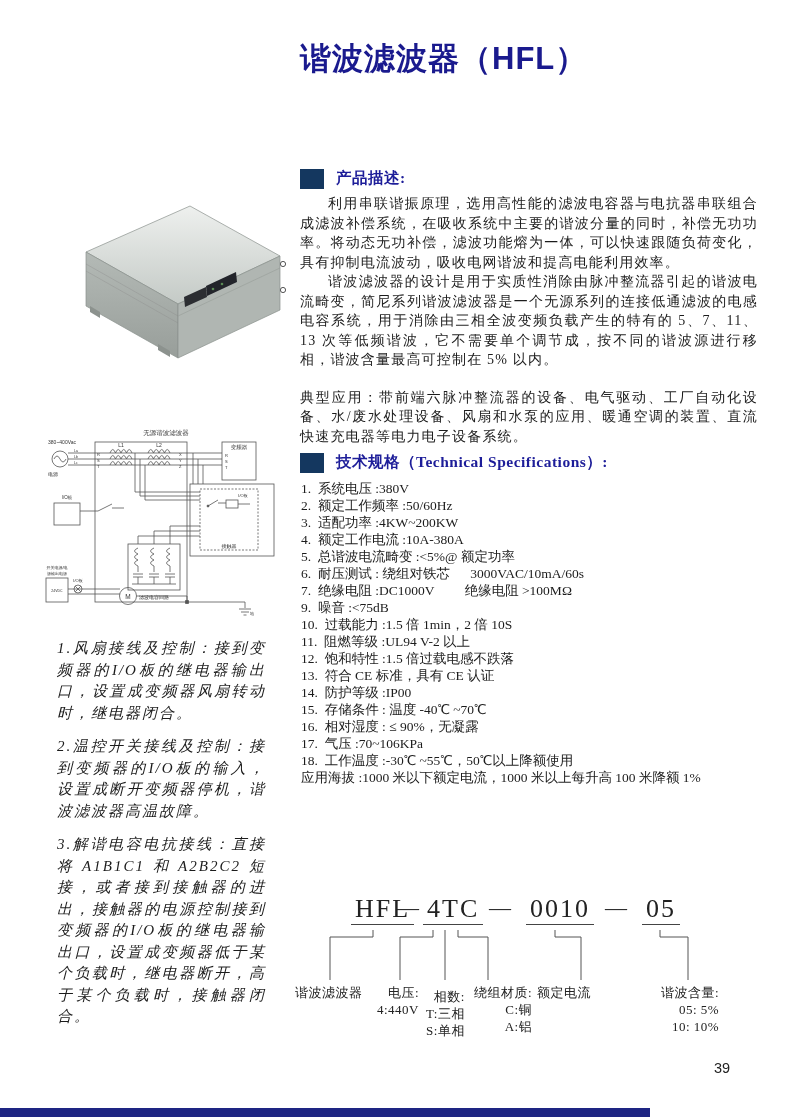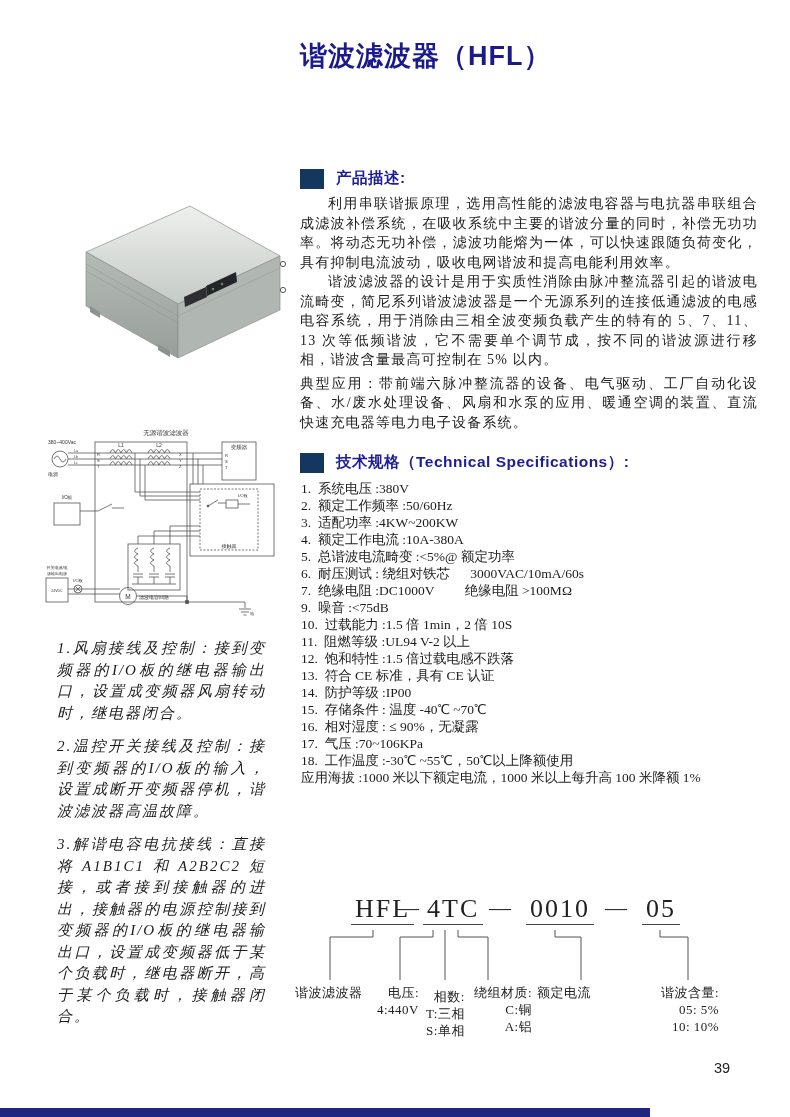--- a/index.html
+++ b/index.html
@@ -4,37 +4,37 @@
 <style>
   html,body{margin:0;padding:0;}
   body{
     width:790px;height:1117px;position:relative;background:#ffffff;
     font-family:"Liberation Serif",serif;color:#1c1c1c;overflow:hidden;
   }
   .abs{position:absolute;}
   
   .page-title{
     left:300px;top:38px;font-family:"Liberation Sans",sans-serif;
-    font-weight:bold;font-size:27px;color:#1a1a8e;letter-spacing:1px;margin:0;
+    font-weight:bold;font-size:31px;color:#1a1a8e;letter-spacing:1px;margin:0;
   }
   
   .section-header{display:flex;align-items:center;gap:12px;}
   .hdr-desc{left:300px;top:168px;}
   .hdr-spec{left:300px;top:452px;justify-content:space-between;}
   .sq{width:24px;height:20px;background:#14375f;display:inline-block;}
   .hdr-text{
-    font-family:Liberation Sans, sans-serif;font-weight:bold;
+    font-family:Liberation Serif, serif;font-weight:bold;
     font-size:15.5px;color:#1d1d99;letter-spacing:0.5px;
   }
   
   .desc{left:300px;top:194px;width:458px;font-size:14px;line-height:19.5px;
     text-align:justify;letter-spacing:1.2px;}
   .desc p{margin:0;}
   .desc p.indent{text-indent:2em;}
-  .desc p.apps{margin-top:4px;}
+  .desc p.apps{margin-top:18px;}
   
   .product-photo{left:38px;top:194px;}
   
   .circuit{left:40px;top:426px;}
   .circuit text{font-family:"Liberation Sans",sans-serif;fill:#333;}
   
   .notes{left:45px;top:626px;width:233px;font-size:15px;line-height:21.5px;
     text-align:justify;letter-spacing:2px;}
   .notes p{margin:12px;font-style:italic;}
   

